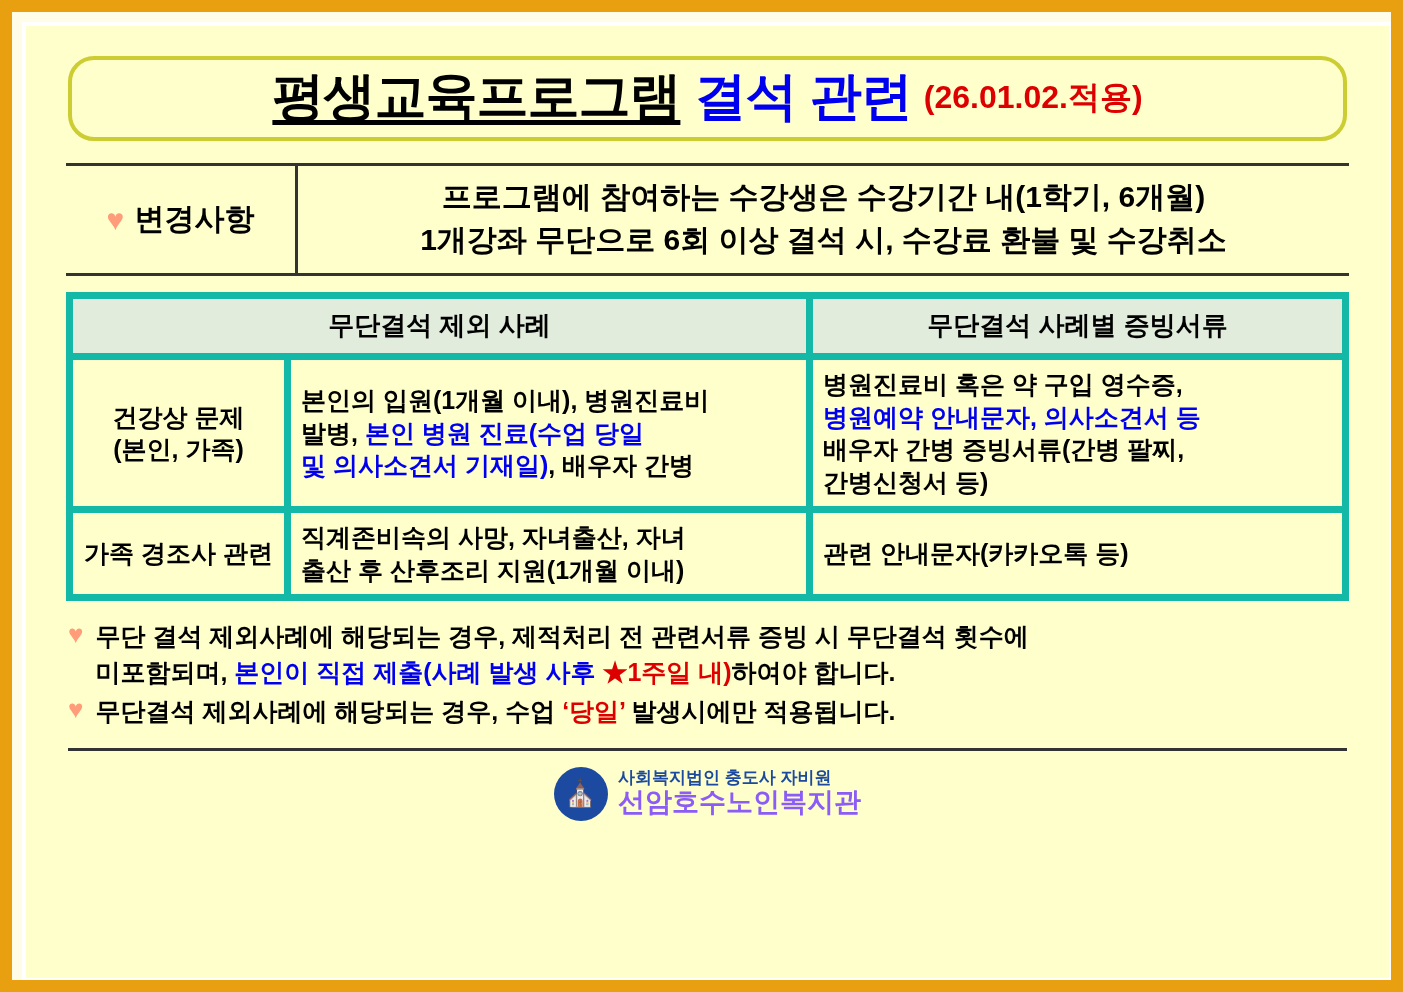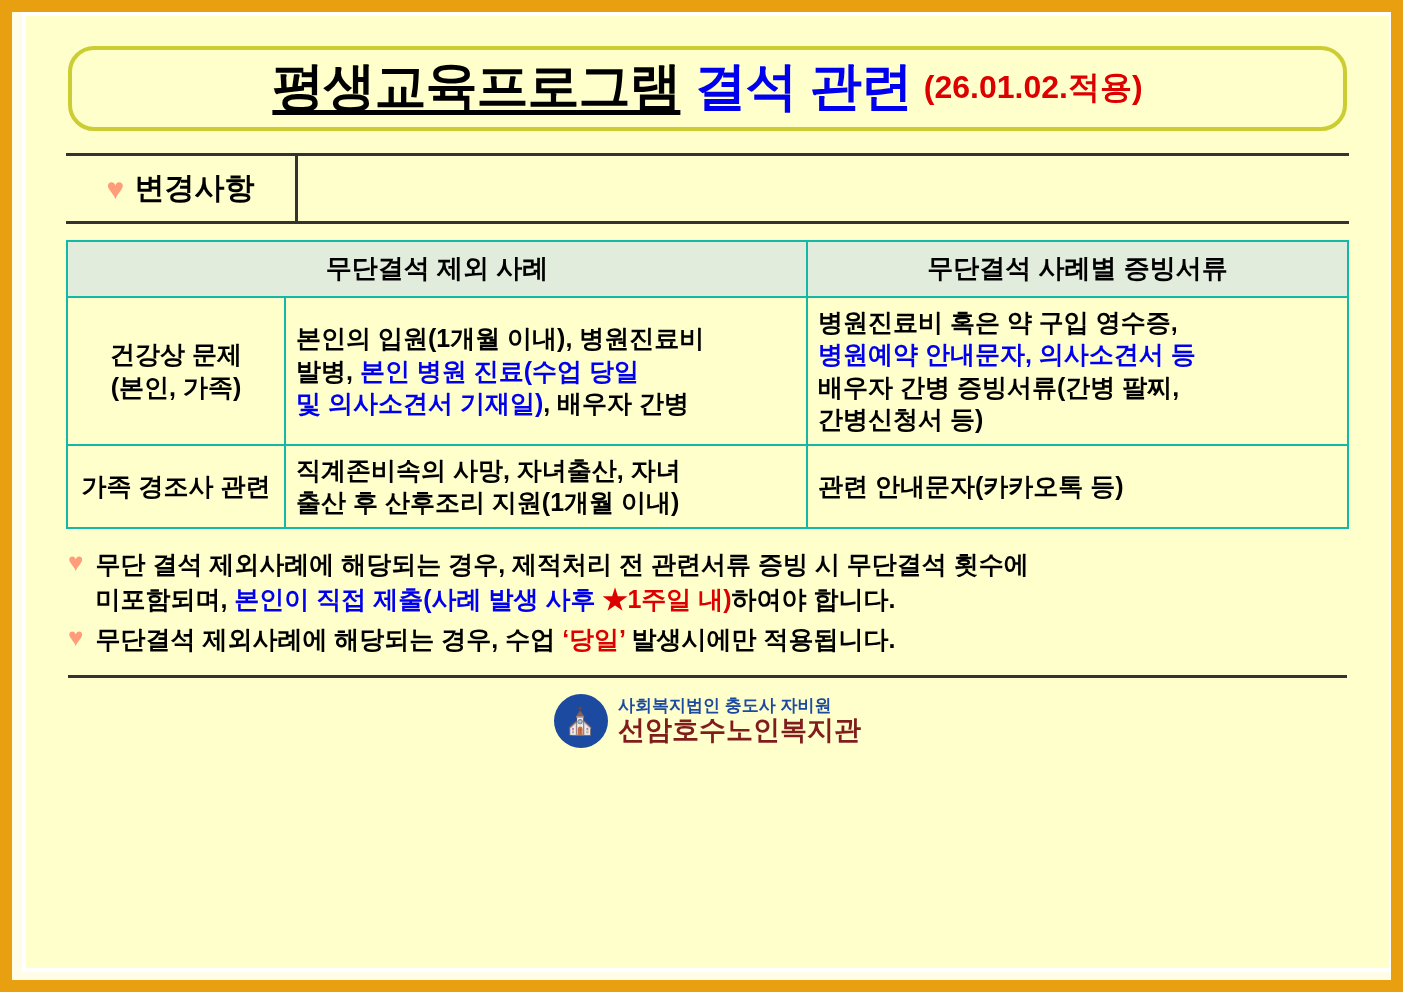--- a/index.html
+++ b/index.html
@@ -11,21 +11,21 @@
   }
   #poster {
     position: relative;
     width: 1403px; height: 992px;
     background: #fffde7;
     border: 12px solid #e8a010;
     overflow: hidden;
   }
   #inner {
     position: absolute;
-    left: 10px; top: 0;
+    left: 10px; top: 10px;
     width: 1371px; height: 960px;
     background: #ffffcc;
     border: 4px solid #ffffff;
     padding: 18px 28px;
   }
 
   
   .title-box {
     margin: 12px 14px 0 14px;
     border: 4px solid #cccc33;
@@ -81,21 +81,21 @@
   }
 
   
   table.main {
     margin: 16px 12px 0 12px;
     width: calc(100% - 24px);
     border-collapse: collapse;
     table-layout: fixed;
   }
   table.main th, table.main td {
-    border: 2px solid #14b8a6;
+    border: 7px solid #14b8a6;
     padding: 8px 10px;
     font-size: 25px;
     font-weight: bold;
     color: #000;
     vertical-align: middle;
     line-height: 1.3;
   }
   table.main th {
     background: #e2ecdc;
     text-align: center;
@@ -141,38 +141,42 @@
   }
   .logo-mark {
     width: 54px; height: 54px;
     border-radius: 50%;
     background: #1b4aa0;
     display: flex; align-items: center; justify-content: center;
     color: #fff; font-size: 26px; font-weight: bold;
   }
   .logo-text { line-height: 1.1; }
   .logo-top { font-size: 17px; font-weight: bold; color: #1b4aa0; }
-  .logo-bot { font-size: 27px; font-weight: bold; color: #7f1d1d; }
+  .logo-bot { font-size: 27px; font-weight: bold; color: #8b5cf6; }
 </style>
 </head>
 <body>
 
 <div id="poster">
   <div id="inner">
 
     <div class="title-box">
       <span class="title-line">
         <span class="t-black">평생교육프로그램</span><span class="t-blue">결석 관련</span><span class="t-red">(26.01.02.적용)</span>
       </span>
     </div>
 
     <div class="notice-wrap">
       <div class="notice-label">
         <span class="heart">♥</span>
         <span>변경사항</span>
+      </div>
+      <div class="notice-text">
+        <div>프로그램에 참여하는 수강생은 수강기간 내(1학기, 6개월)</div>
+        <div>1개강좌 무단으로 6회 이상 결석 시, 수강료 환불 및 수강취소</div>
       </div>
     </div>
 
     <table class="main">
       <colgroup>
         <col style="width:218px">
         <col style="width:522px">
         <col>
       </colgroup>
       <thead>

